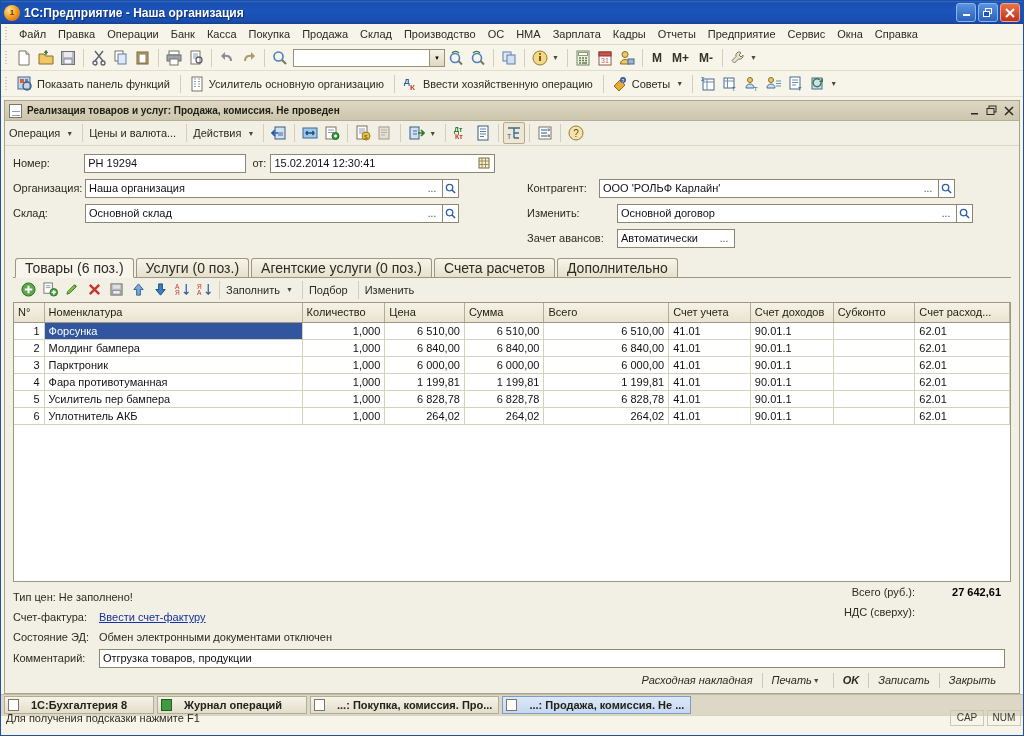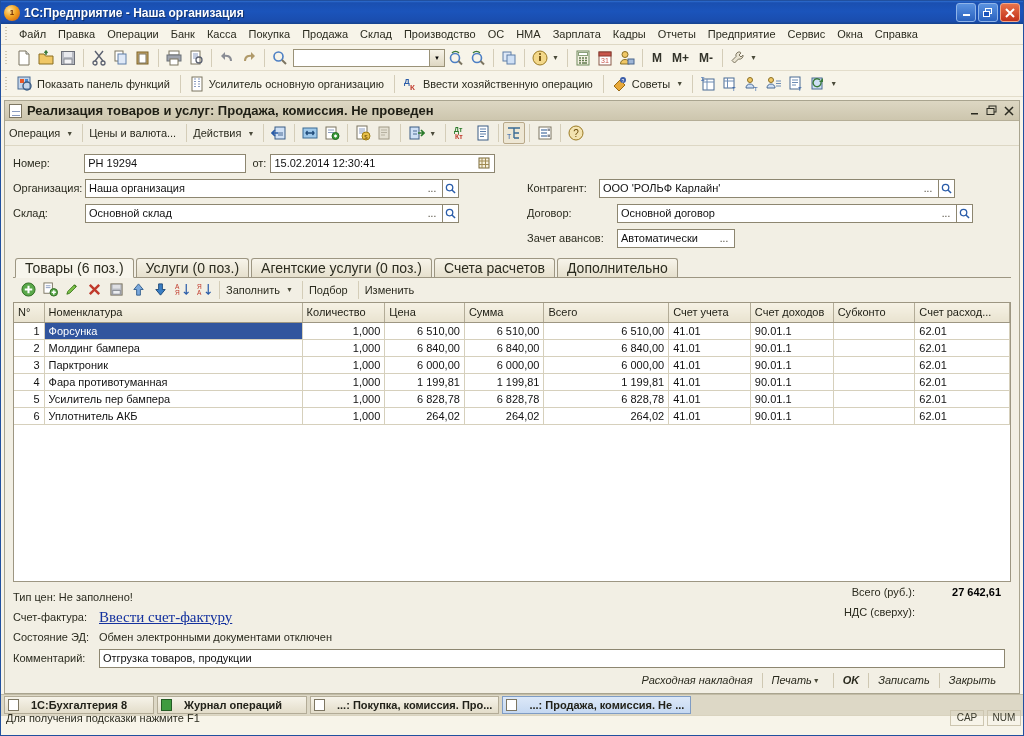--- a/index.html
+++ b/index.html
@@ -118,21 +118,21 @@
     background: linear-gradient(to bottom,#ddd7c3,#cdc6ae);
     display: flex; align-items: center; padding: 0 2px 0 4px;
     border-bottom: 1px solid #b5ae97;
   }
   .doctitle .dt-ico {
     width: 13px; height: 14px; flex: 0 0 13px; margin-right: 5px;
     background: #fff; border: 1px solid #7d7662;
     background-image: repeating-linear-gradient(to bottom, transparent 0 3px, #8a9cc0 3px 4px);
     background-position: 2px 3px; background-repeat: no-repeat; background-size: 8px 9px;
   }
-  .doctitle-text { font-size: 13px; font-weight: bold; color: #1e1e14; white-space: nowrap; }
+  .doctitle-text { font-size: 10px; font-weight: bold; color: #1e1e14; white-space: nowrap; }
   .dt-btns { margin-left: auto; display: flex; }
   .dt-btn {
     width: 17px; height: 16px; display: flex; align-items: center; justify-content: center;
     font-size: 11px; color: #2a2a20;
   }
 
   .doctoolbar {
     height: 25px; flex: 0 0 25px;
     display: flex; align-items: center;
     background: #f2efe4; border-bottom: 1px solid #ddd7c4;
@@ -211,21 +211,21 @@
   }
   td.r { text-align: right; }
   tr.selected td { background: #31559e; color: #fff; }
   tr.selected td.plain { background: #fff; color: #111; }
   .gridfill { flex: 1 1 auto; background: #fff; }
 
   
   .footer { padding: 5px 0 0 0; }
   .frow2 { display: flex; align-items: center; height: 20px; }
   .ftxt { font-size: 11px; color: #2b2b1f; }
-  .flink { font-size: 15px; color: #15329e; text-decoration: underline; cursor: pointer; font-family: Liberation Serif, serif; }
+  .flink { font-size: 11px; color: #15329e; text-decoration: underline; cursor: pointer; }
   .totals { position: absolute; right: 10px; top: 0; text-align: right; }
   .trow { display: flex; justify-content: flex-end; align-items: center; height: 20px; }
   .tlbl { font-size: 11px; color: #2b2b1f; }
   .tval { font-size: 11px; font-weight: bold; color: #000; width: 86px; text-align: right; }
 
   .cmt {
     height: 19px; background: #fff; border: 1px solid #8d8670;
     display: flex; align-items: center; padding: 0 3px;
     font-size: 11px; color: #111;
   }
@@ -751,21 +751,21 @@
               <span class="fbtn">...</span>
             </div>
             <div class="fbtn" style="margin-left:0;width:17px;height:19px;border:1px solid #8d8670;border-left:none;background:#fff">
               <svg width="11" height="11" viewBox="0 0 12 12">
                   <circle cx="5" cy="5" r="3.5" fill="none" stroke="#2a5ca8" stroke-width="1.4"></circle>
                   <path d="M7.6 7.6L11 11" stroke="#2a5ca8" stroke-width="1.6"></path>
                 </svg>
             </div>
           </div>
           <div class="frow">
-            <div class="flabel" style="width:90px">Договор:</div>
+            <div class="flabel" style="width:90px">Изменить:</div>
             <div class="fld" style="width:340px">
               <span class="val">Основной договор</span>
               <span class="fbtn">...</span>
             </div>
             <div class="fbtn" style="margin-left:0;width:17px;height:19px;border:1px solid #8d8670;border-left:none;background:#fff">
               <svg width="11" height="11" viewBox="0 0 12 12">
                   <circle cx="5" cy="5" r="3.5" fill="none" stroke="#2a5ca8" stroke-width="1.4"></circle>
                   <path d="M7.6 7.6L11 11" stroke="#2a5ca8" stroke-width="1.6"></path>
                 </svg>
             </div>

